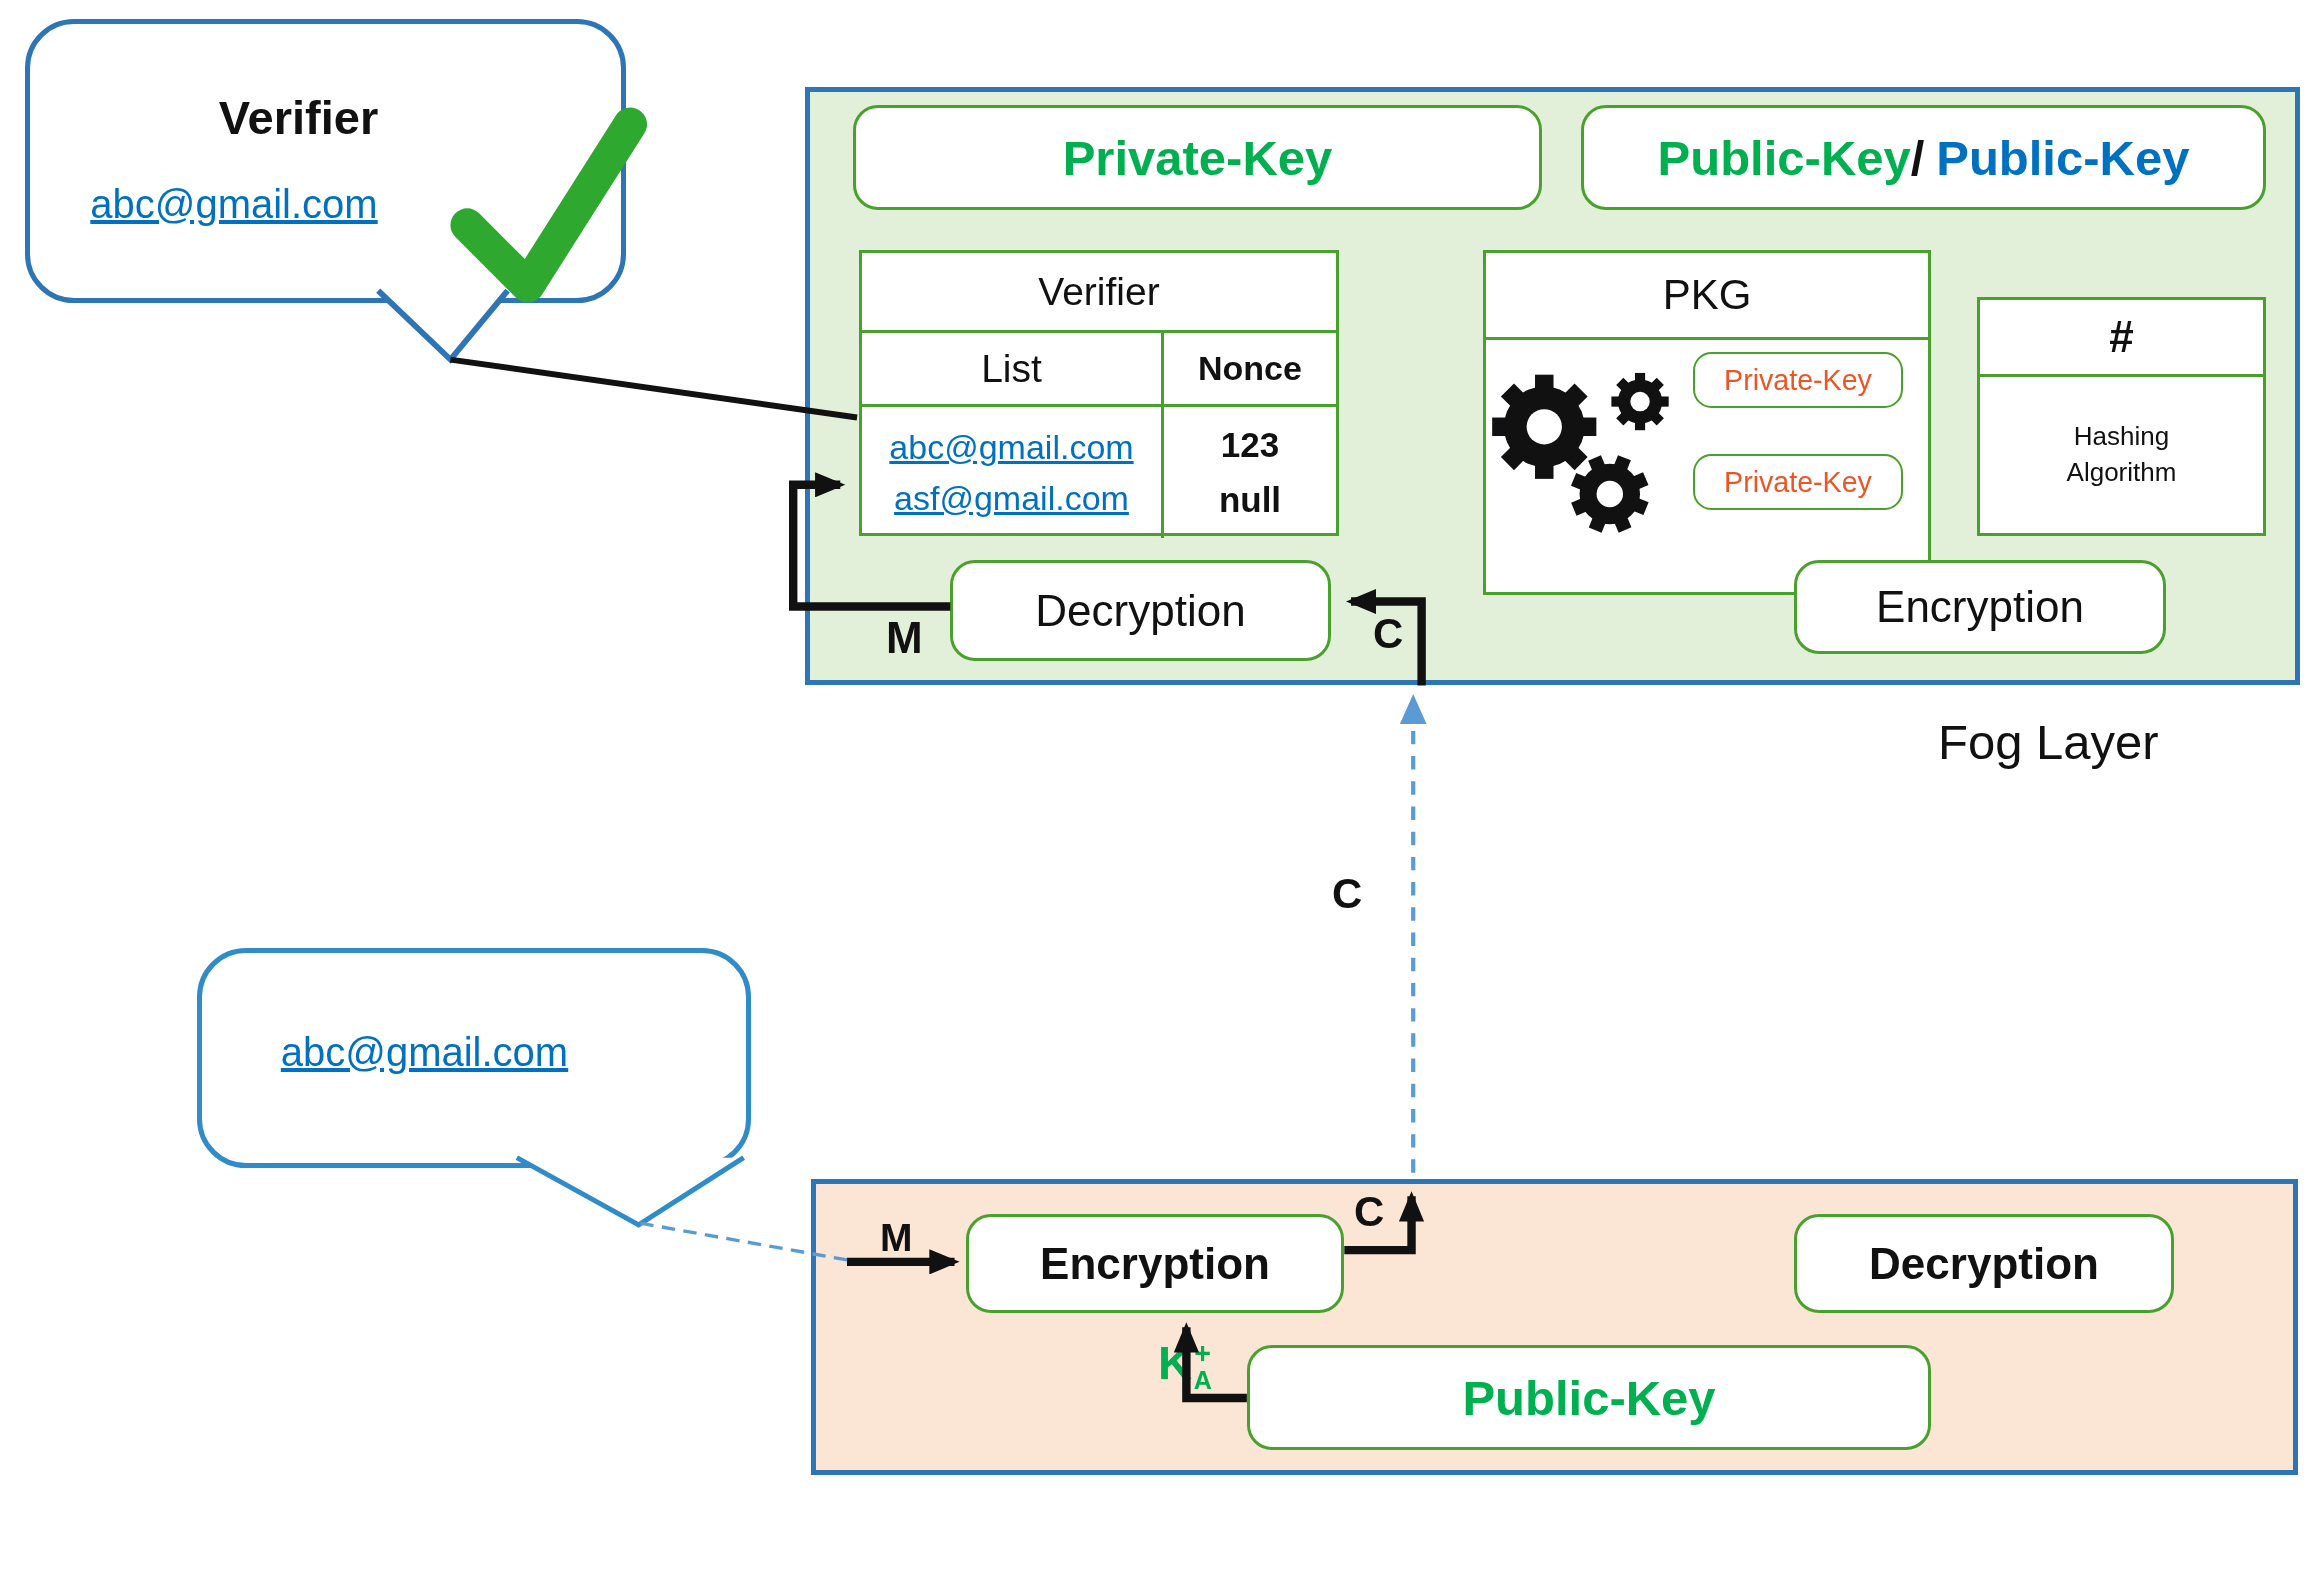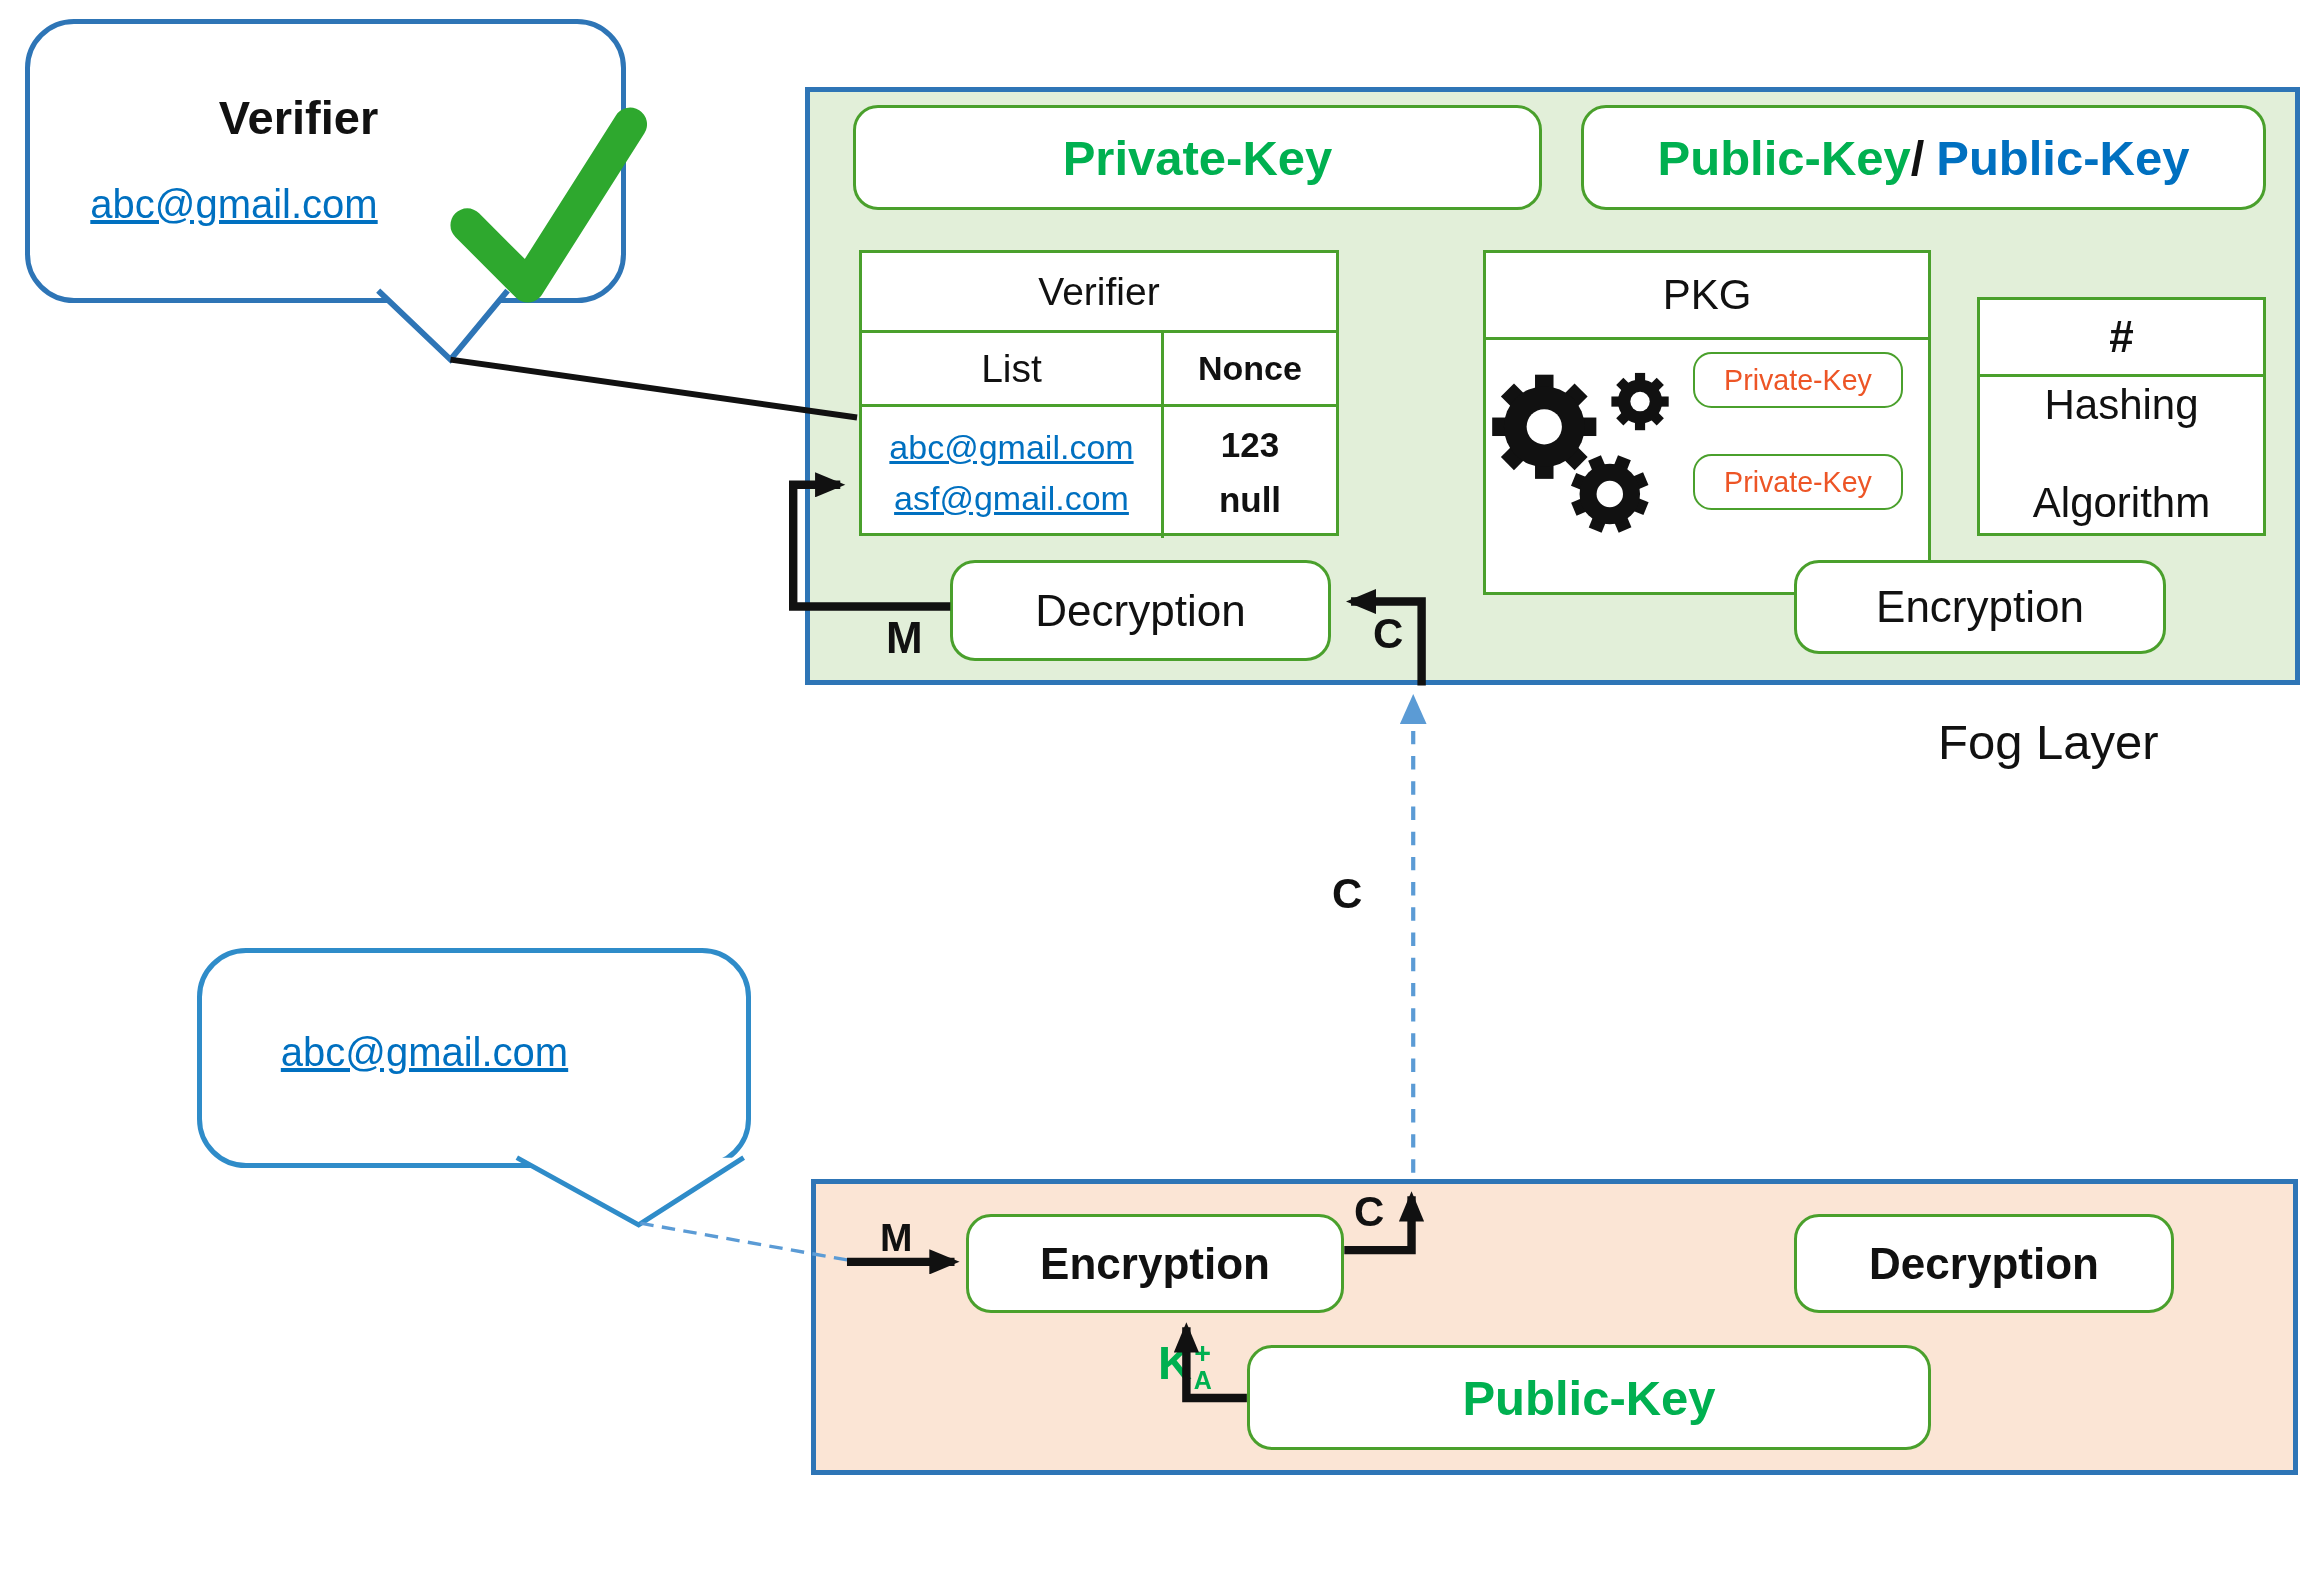--- a/index.html
+++ b/index.html
@@ -47,21 +47,21 @@
   
   .pkg{position:absolute;background:#fff;border:3.4px solid #4AA02C;box-sizing:border-box;z-index:2;}
   .pkg-hdr{height:84px;border-bottom:3.4px solid #4AA02C;display:flex;align-items:center;justify-content:center;font-size:42px;}
   .pill{
     position:absolute;background:#fff;border:2.5px solid #4AA02C;border-radius:18.5px;box-sizing:border-box;
     display:flex;align-items:center;justify-content:center;font-size:28.6px;color:#ED5526;z-index:3;
   }
   
   .hashbox{position:absolute;background:#fff;border:3.4px solid #4AA02C;box-sizing:border-box;z-index:2;}
   .hash-hdr{height:74px;border-bottom:3.4px solid #4AA02C;display:flex;align-items:center;justify-content:center;font-size:44px;font-weight:bold;}
-  .hash-body{display:flex;flex-direction:column;align-items:center;justify-content:space-between;font-size:42px;line-height:1.35;height:155px;}
+  .hash-body{display:flex;flex-direction:column;align-items:center;justify-content:center;font-size:26px;line-height:1.35;height:155px;}
   
   .flow-label{position:absolute;font-weight:bold;color:#111;z-index:4;}
   .caption{position:absolute;font-size:49px;color:#111;font-weight:500;z-index:2;white-space:pre;}
   
   .ka{position:absolute;display:flex;align-items:flex-start;color:#00B050;font-weight:bold;z-index:4;}
   .ka-k{font-size:47px;line-height:1;}
   .ka-stack{display:flex;flex-direction:column;align-items:center;line-height:1;margin-left:1.7px;}
   .ka-sup{font-size:28.6px;}
   .ka-sub{font-size:25px;}
   svg.overlay{position:absolute;left:0;top:0;z-index:5;pointer-events:none;}

